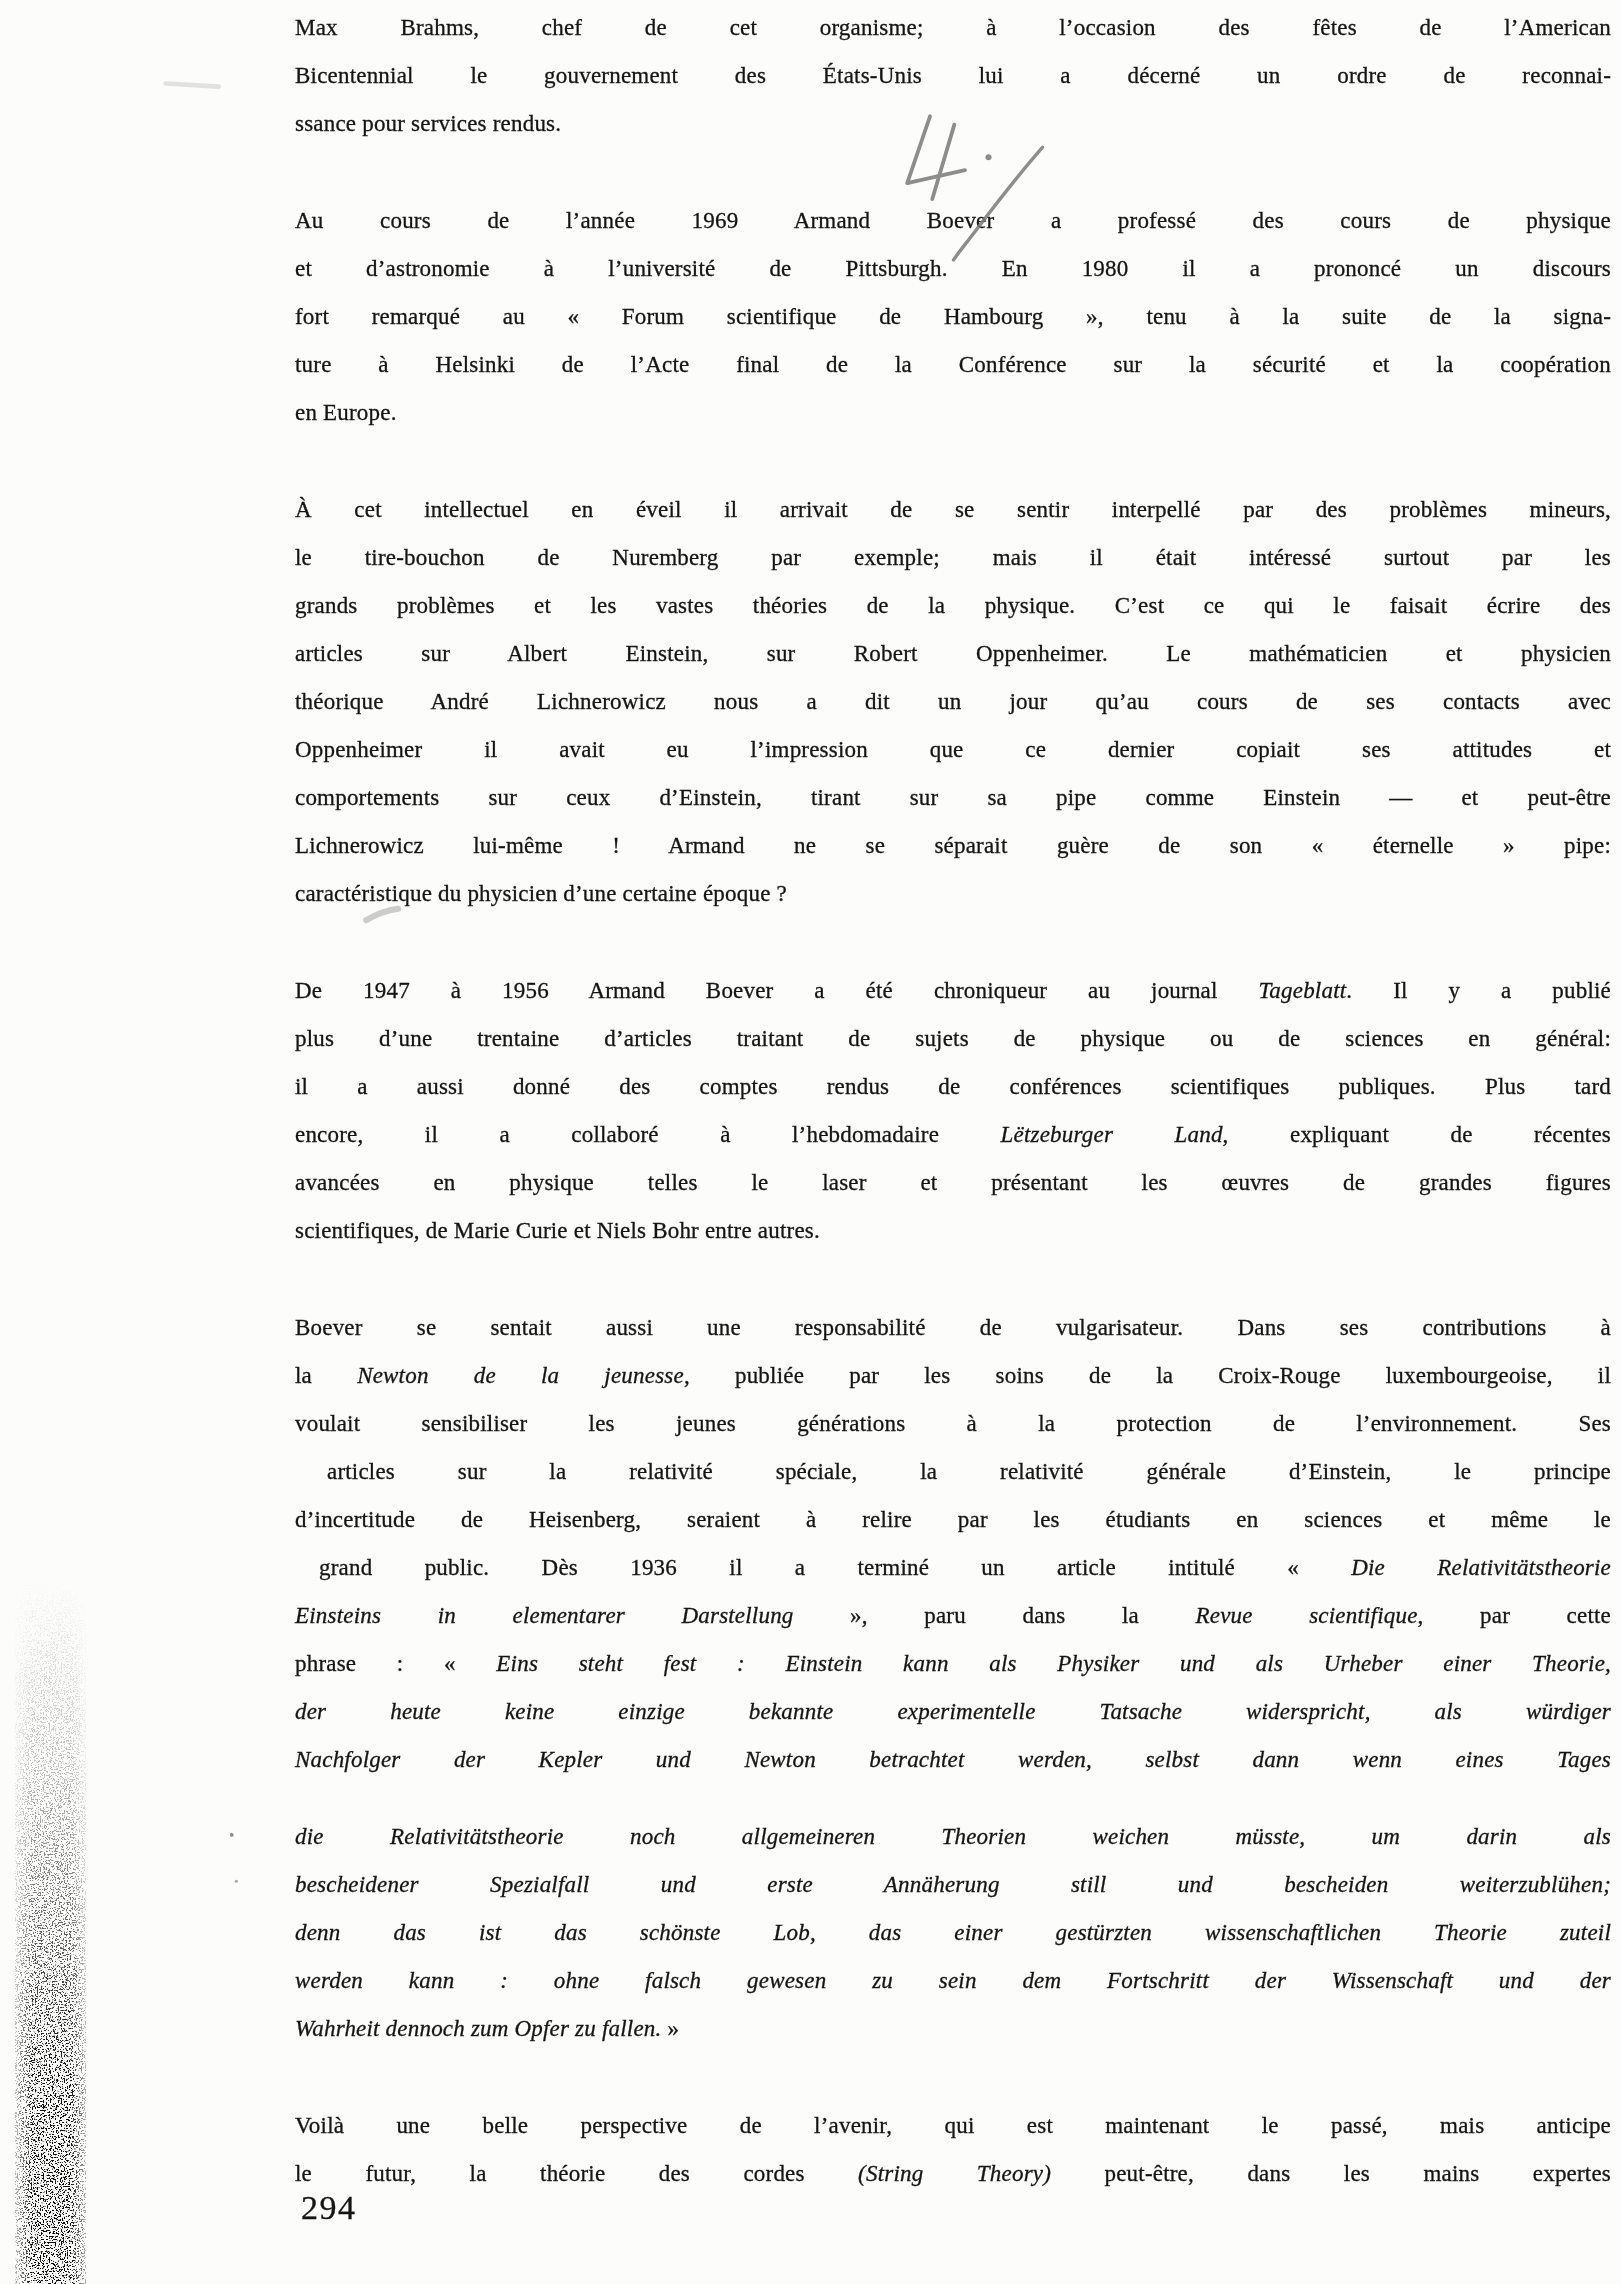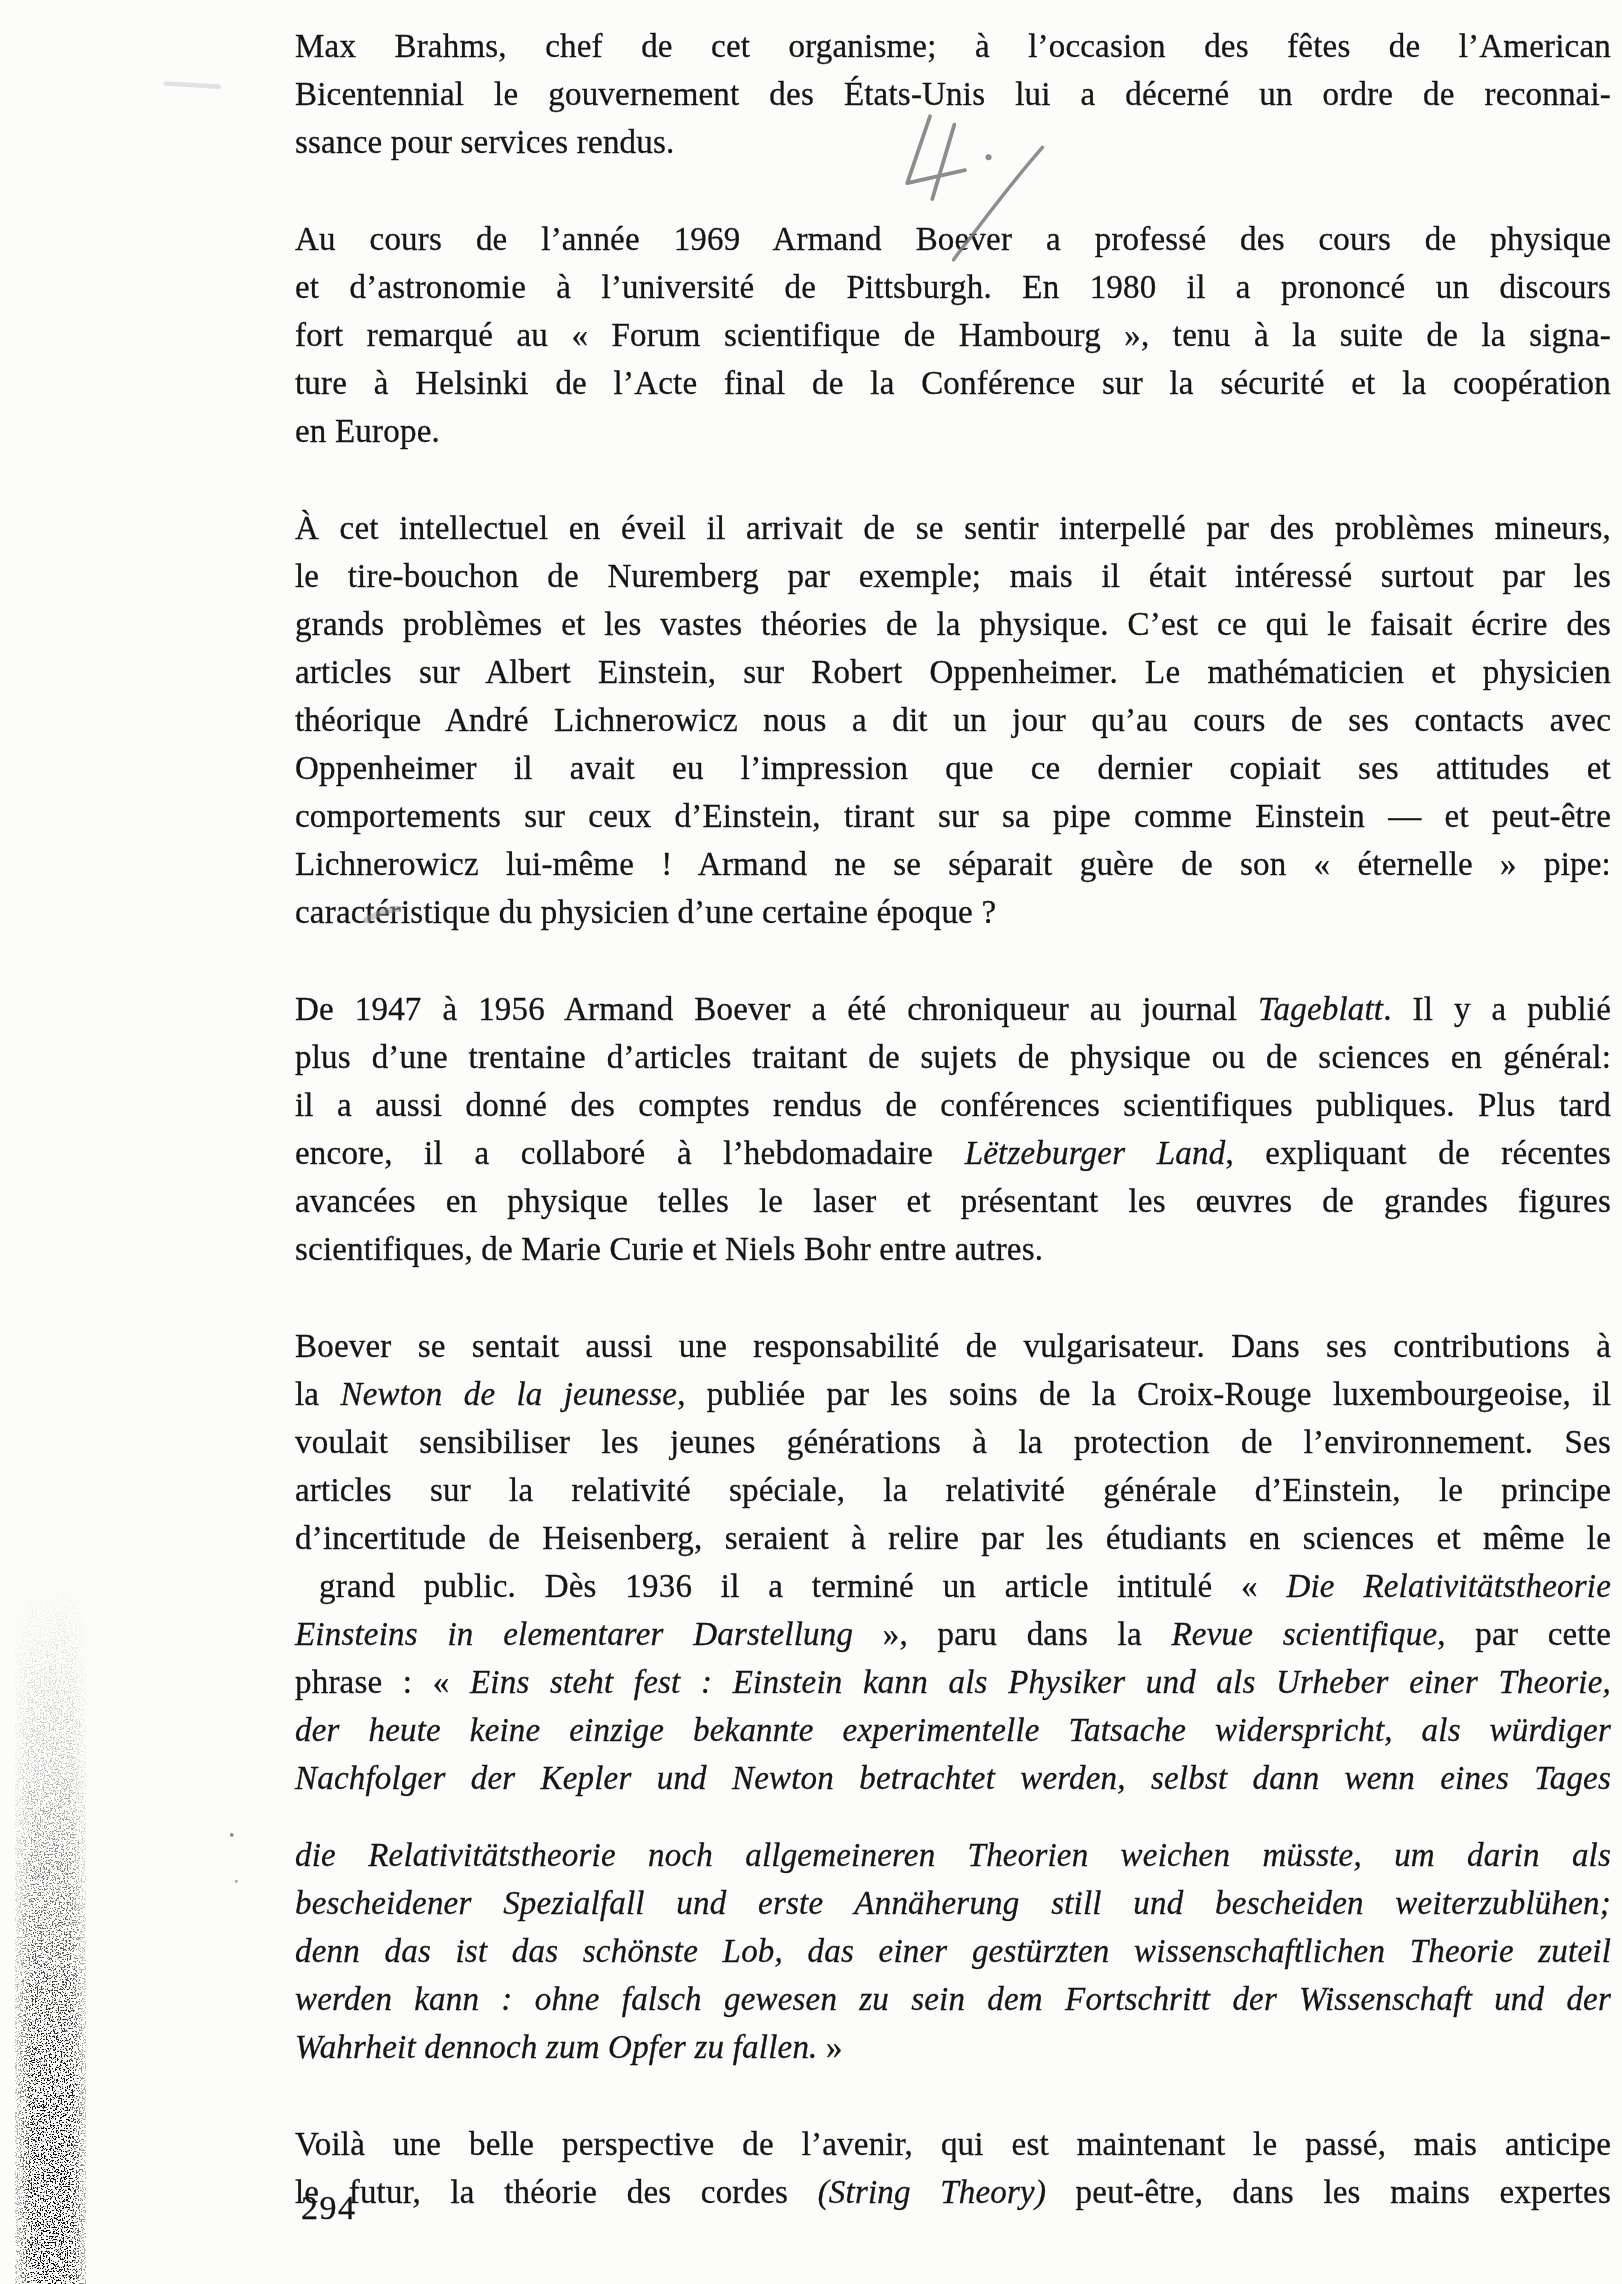--- a/index.html
+++ b/index.html
@@ -3,22 +3,22 @@
 <meta charset="utf-8">
 <style>
   html,body{margin:0;padding:0;}
   body{
     width:1623px;height:2284px;position:relative;overflow:hidden;
     background:#fcfcfb;
     font-family:"Liberation Serif","DejaVu Serif",serif;
     color:#151515;
   }
   .text-block{
-    position:absolute;left:295px;top:22px;width:1316px;
-    font-size:33px;line-height:48px;letter-spacing:0.2px;
+    position:absolute;left:295px;top:4px;width:1316px;
+    font-size:23px;line-height:48px;letter-spacing:0.2px;
     -webkit-text-stroke:0.3px #161616;
   }
   .para{margin:0 0 49px 0;}
   .para:last-child{margin-bottom:16px;}
   .line{white-space:nowrap;text-align:justify;text-align-last:justify;}
   .line.last{text-align-last:left;}
   .line em{font-style:italic;}
   .page-number{
     position:absolute;left:301px;top:2191px;
     font-size:34px;line-height:1;letter-spacing:1.5px;
@@ -68,21 +68,21 @@
       <div class="line" style="white-space: normal;"><span>plus d’une trentaine d’articles traitant de sujets de physique ou de sciences en général:</span></div>
       <div class="line" style="white-space: normal;"><span>il a aussi donné des comptes rendus de conférences scientifiques publiques. Plus tard</span></div>
       <div class="line" style="white-space: normal;"><span>encore, il a collaboré à l’hebdomadaire </span><em>Lëtzeburger Land</em><span>, expliquant de récentes</span></div>
       <div class="line" style="white-space: normal;"><span>avancées en physique telles le laser et présentant les œuvres de grandes figures</span></div>
       <div class="line last" style="white-space: normal;"><span>scientifiques, de Marie Curie et Niels Bohr entre autres.</span></div>
     </div>
     <div class="para">
       <div class="line" style="white-space: normal;"><span>Boever se sentait aussi une responsabilité de vulgarisateur. Dans ses contributions à</span></div>
       <div class="line" style="white-space: normal;"><span>la </span><em>Newton de la jeunesse</em><span>, publiée par les soins de la Croix-Rouge luxembourgeoise, il</span></div>
       <div class="line" style="white-space: normal;"><span>voulait sensibiliser les jeunes générations à la protection de l’environnement. Ses</span></div>
-      <div class="line" style="white-space: normal;"><span>articles sur la relativité spéciale, la relativité générale d’Einstein, le principe</span></div>
+      <div class="line" style="white-space: normal; margin-left: 32px;"><span>articles sur la relativité spéciale, la relativité générale d’Einstein, le principe</span></div>
       <div class="line" style="white-space: normal;"><span>d’incertitude de Heisenberg, seraient à relire par les étudiants en sciences et même le</span></div>
       <div class="line" style="white-space: normal; margin-left: 24px;"><span>grand public. Dès 1936 il a terminé un article intitulé « </span><em>Die Relativitätstheorie</em></div>
       <div class="line" style="white-space: normal;"><em>Einsteins in elementarer Darstellung</em><span> », paru dans la </span><em>Revue scientifique</em><span>, par cette</span></div>
       <div class="line" style="white-space: normal;"><span>phrase : « </span><em>Eins steht fest : Einstein kann als Physiker und als Urheber einer Theorie,</em></div>
       <div class="line" style="white-space: normal;"><em>der heute keine einzige bekannte experimentelle Tatsache widerspricht, als würdiger</em></div>
       <div class="line" style="white-space: normal;"><em>Nachfolger der Kepler und Newton betrachtet werden, selbst dann wenn eines Tages</em></div>
       <div class="line" style="white-space: normal; margin-top: 29px;"><em>die Relativitätstheorie noch allgemeineren Theorien weichen müsste, um darin als</em></div>
       <div class="line" style="white-space: normal;"><em>bescheidener Spezialfall und erste Annäherung still und bescheiden weiterzublühen;</em></div>
       <div class="line" style="white-space: normal;"><em>denn das ist das schönste Lob, das einer gestürzten wissenschaftlichen Theorie zuteil</em></div>
       <div class="line" style="white-space: normal;"><em>werden kann : ohne falsch gewesen zu sein dem Fortschritt der Wissenschaft und der</em></div>

